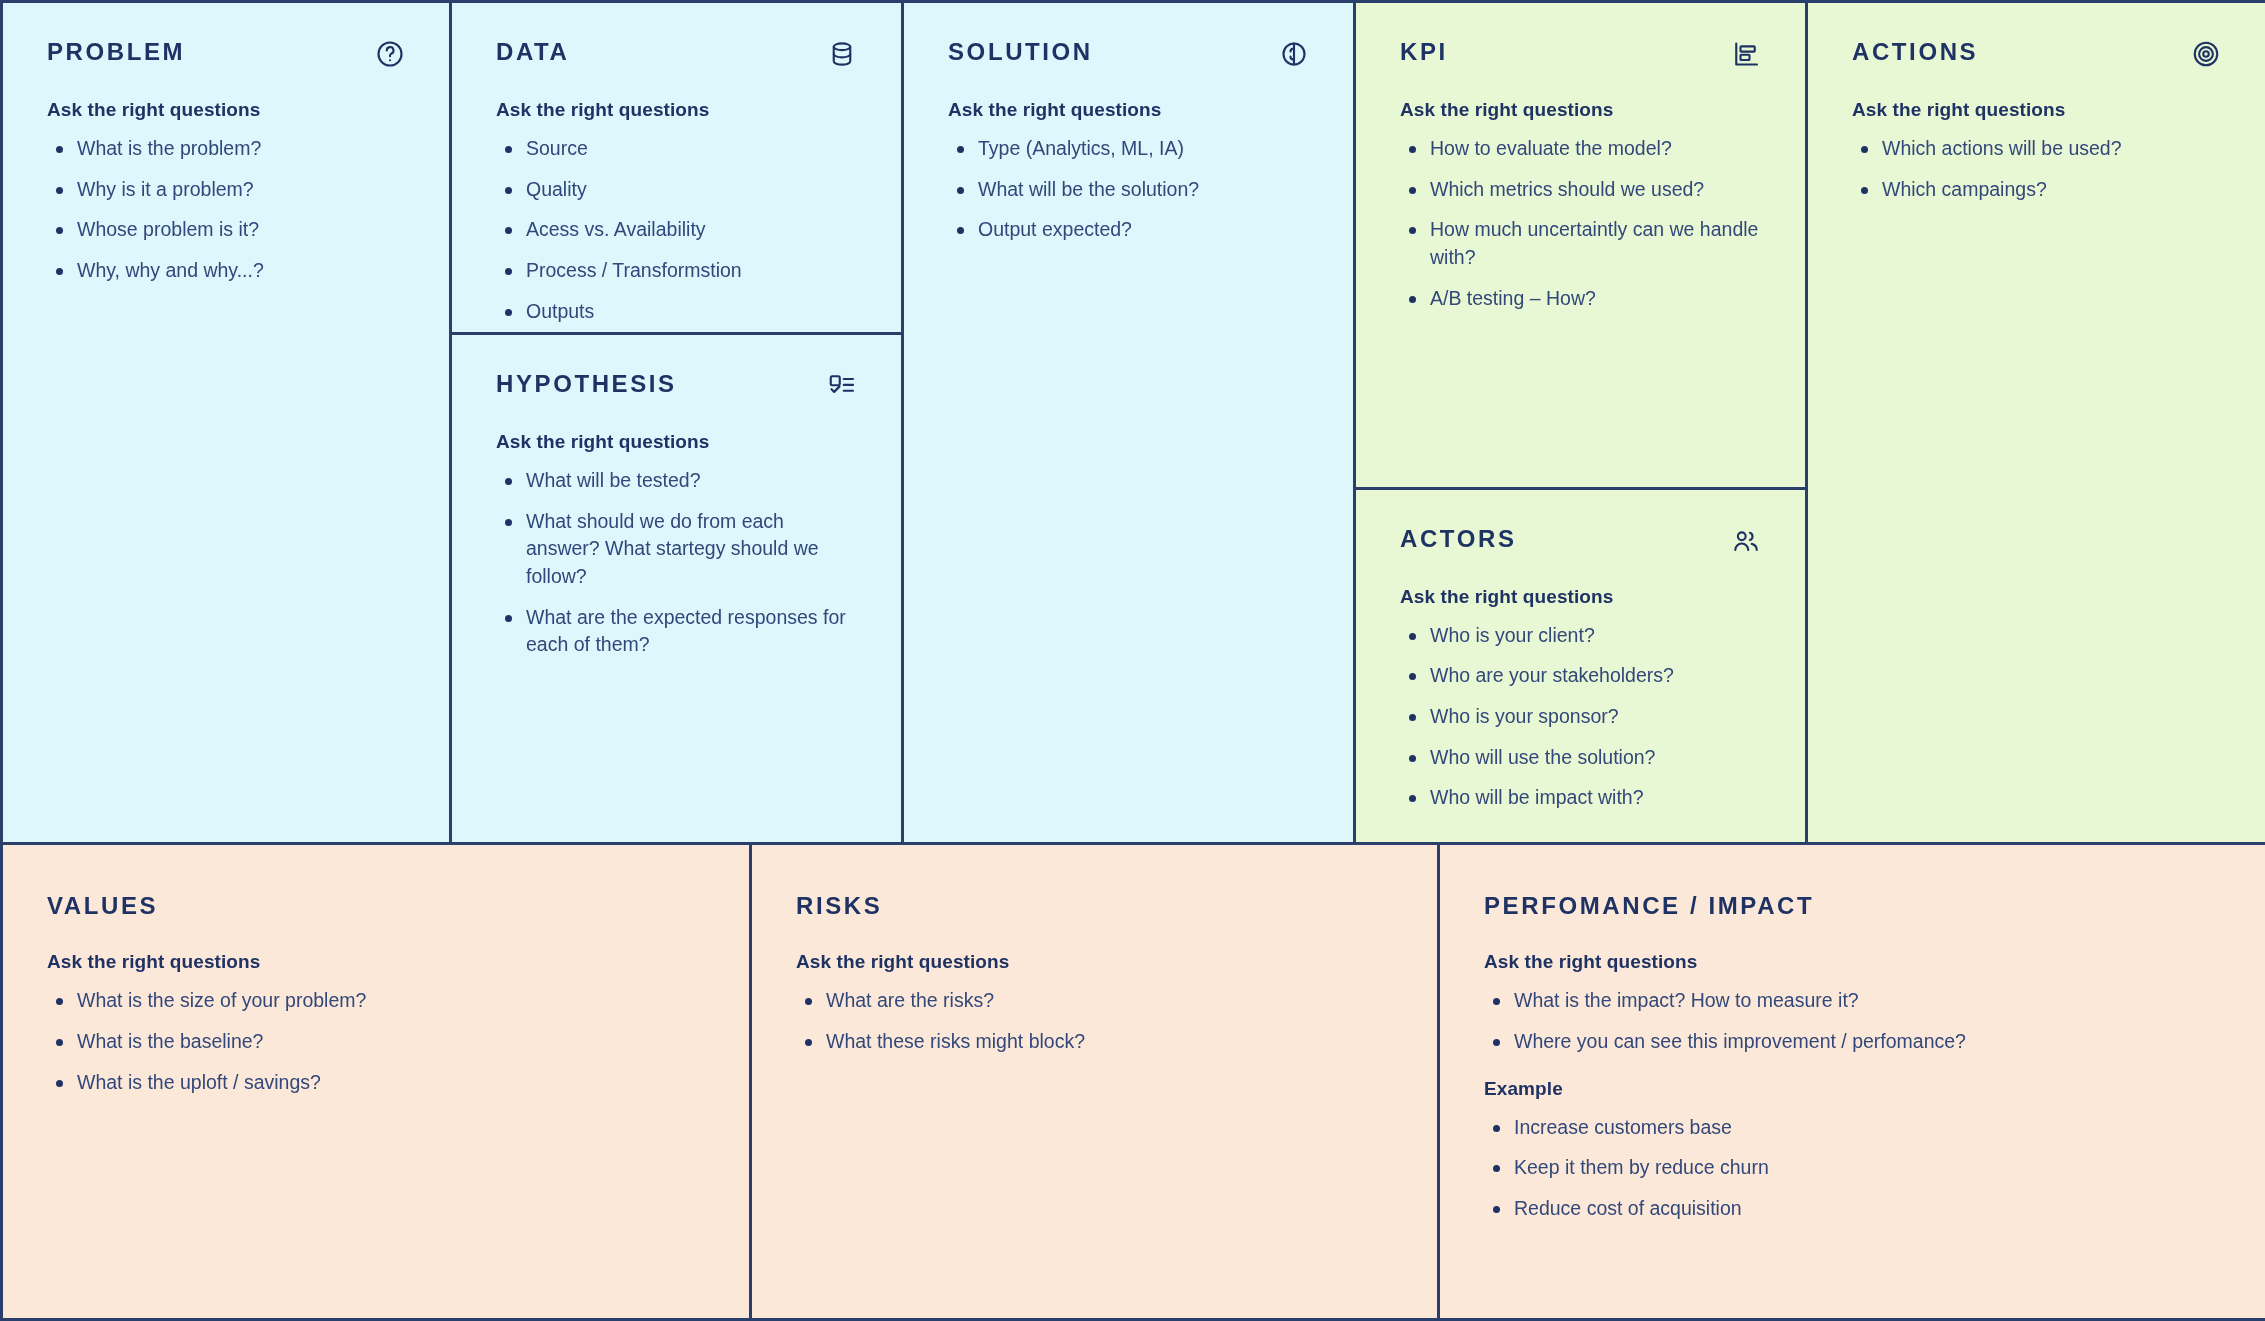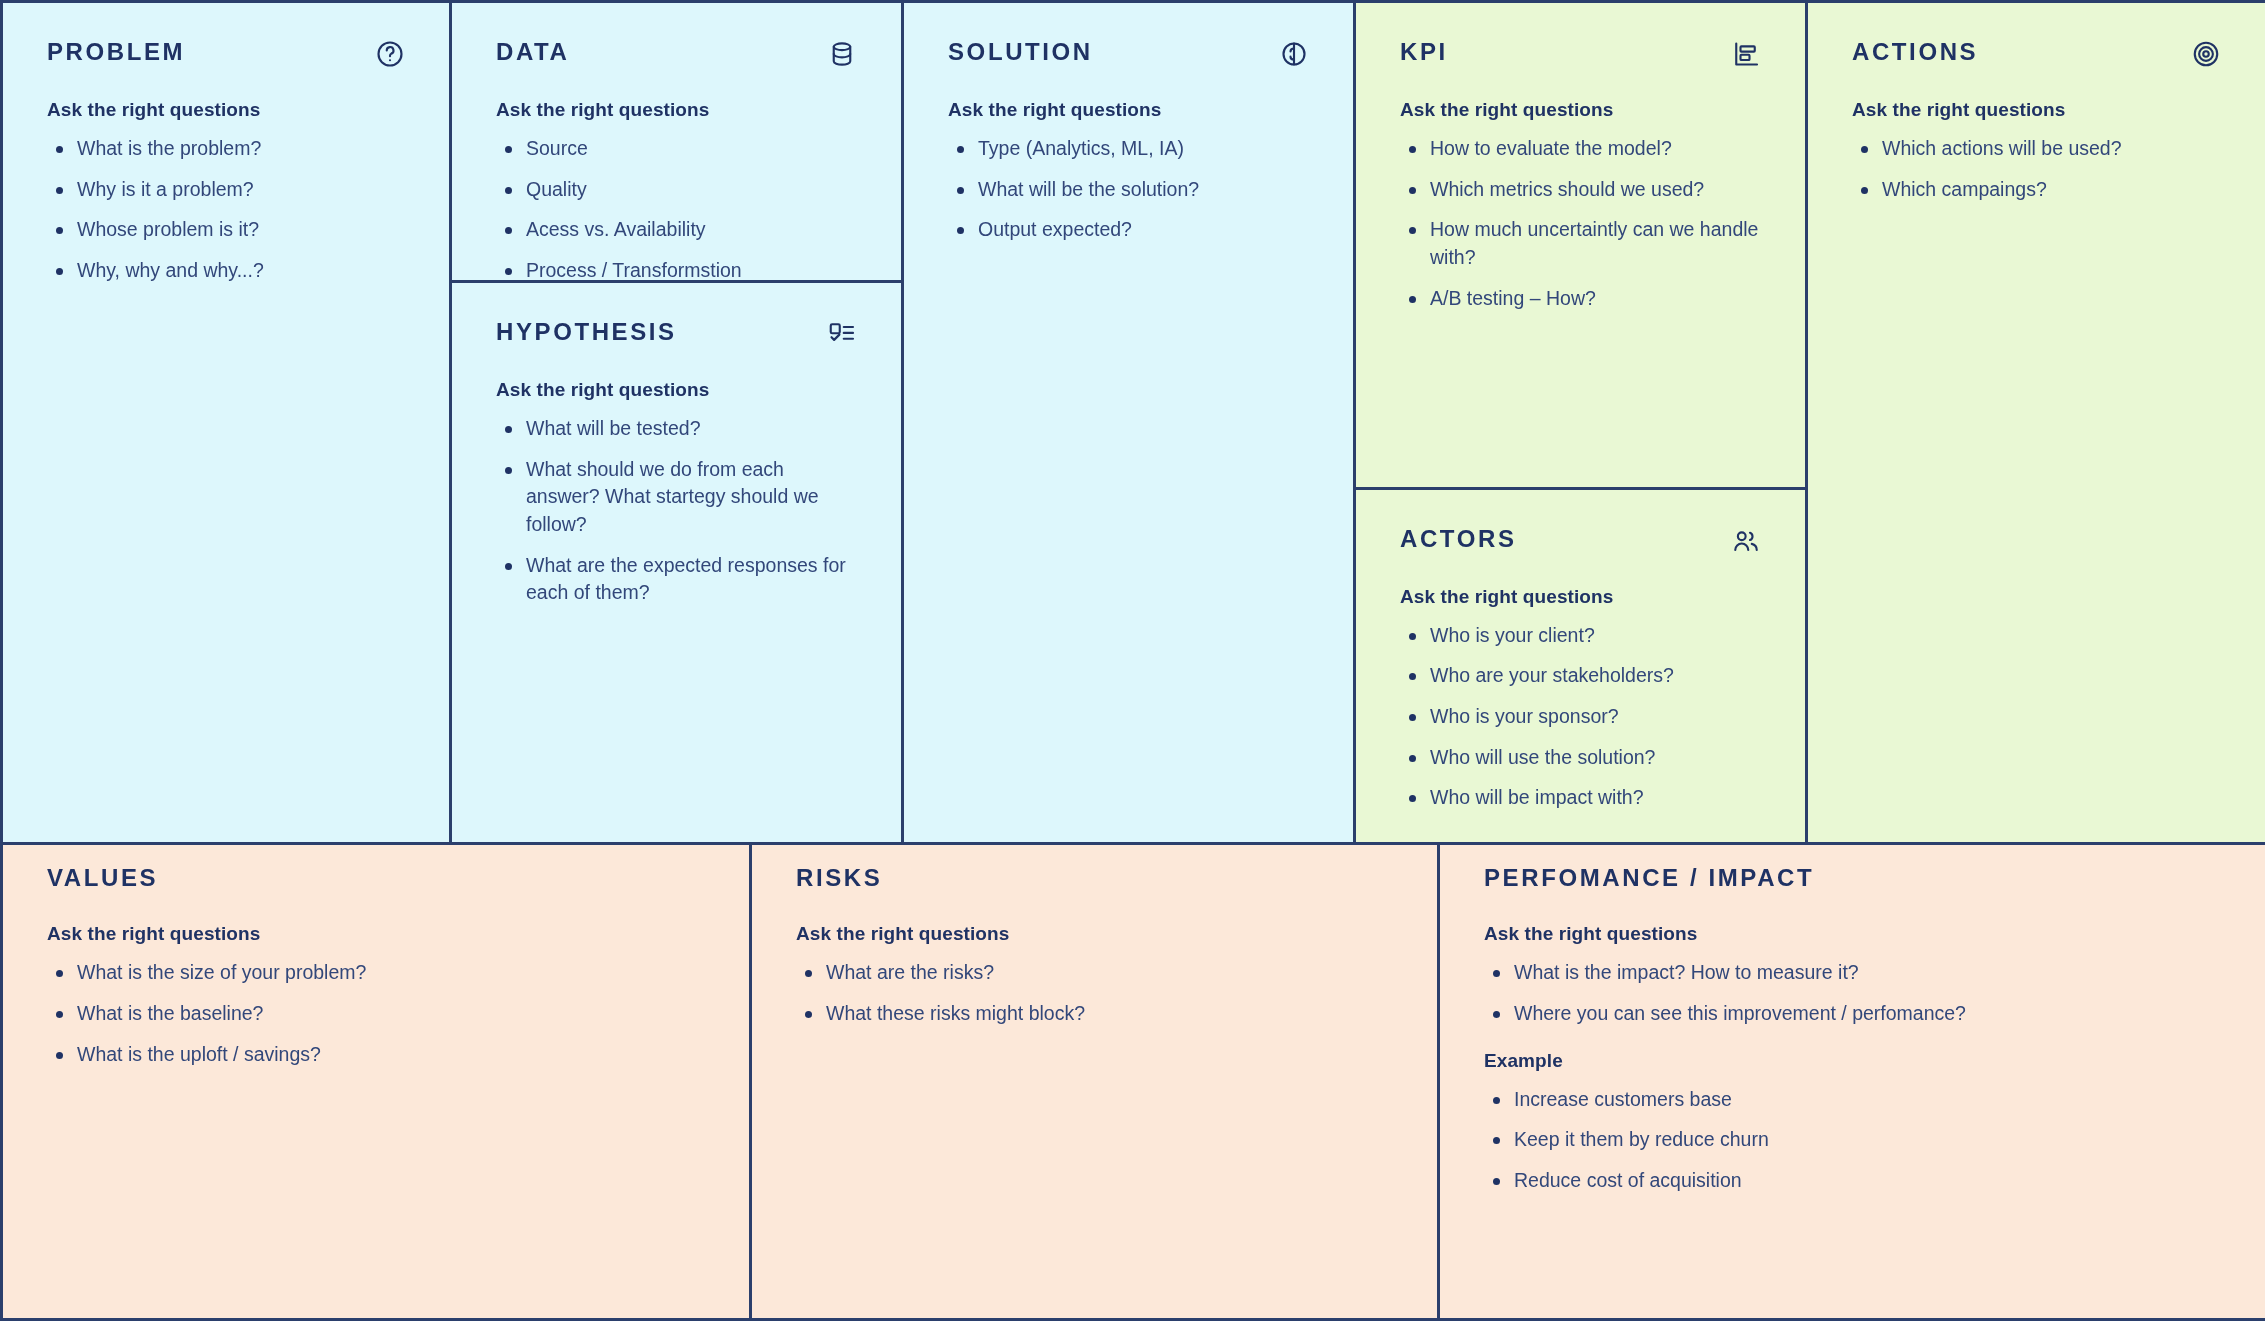--- a/index.html
+++ b/index.html
@@ -68,21 +68,21 @@
   }
   .bcol:last-child { border-right: none; }
   .bcol.first { border-left: 3px solid #2b3f6c; }
   .bcol-values { width: 752px; }
   .bcol-risks  { width: 688px; }
   .bcol-perf   { flex: 1; }
 
   .bpanel {
     flex: 1;
     background: #fce8d9;
-    padding: 20px 44px 30px 44px;
+    padding: 48px 44px 30px 44px;
   }
 
   
   .panel-head {
     display: flex;
     align-items: flex-start;
     justify-content: space-between;
     margin-bottom: 30px;
   }
   .panel-title {
@@ -162,21 +162,21 @@
         <ul class="qlist">
           <li>What is the problem?</li>
           <li>Why is it a problem?</li>
           <li>Whose problem is it?</li>
           <li>Why, why and why...?</li>
         </ul>
       </div>
     </div>
 
     <div class="col col-data">
-      <div class="panel blue" style="height:277px;">
+      <div class="panel blue" style="height:329px;">
         <div class="panel-head">
           <div class="panel-title">DATA</div>
           <span class="panel-icon">
             <svg viewBox="0 0 24 24" fill="none" stroke="currentColor" stroke-width="1.7" stroke-linecap="round" stroke-linejoin="round">
               <ellipse cx="12" cy="6.2" rx="6.6" ry="2.7"></ellipse>
               <path d="M5.4 6.2v11.6c0 1.5 3 2.7 6.6 2.7s6.6-1.2 6.6-2.7V6.2"></path>
               <path d="M5.4 12c0 1.5 3 2.7 6.6 2.7s6.6-1.2 6.6-2.7"></path>
             </svg>
           </span>
         </div>

